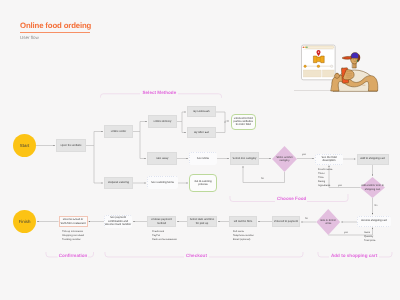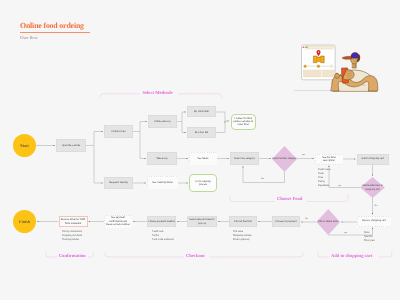--- a/index.html
+++ b/index.html
@@ -1,18 +1,18 @@
 <!DOCTYPE html>
 <html><head>
 <meta charset="utf-8">
 <style>
   html,body{margin:0;padding:0;}
   body{width:400px;height:300px;background:#f7f6f6;font-family:"Liberation Sans",sans-serif;overflow:hidden;
        -webkit-font-smoothing:antialiased;text-rendering:geometricPrecision;}
-  #stage{position:relative;width:380px;height:300px;font-family:Liberation Serif, serif;}
+  #stage{position:relative;width:380px;height:300px;}
   .abs{position:absolute;}
   #title{left:20px;top:20.5px;color:#f4703a;font-size:7.8px;font-weight:bold;letter-spacing:-0.15px;}
   #tunder{left:20px;top:32.3px;width:70px;height:0.8px;background:#f79065;}
   #subtitle{left:20px;top:35.3px;color:#8a8a8a;font-size:4.5px;}
   svg.layer{position:absolute;left:0;top:0;width:400px;height:300px;}
   .node{position:absolute;display:flex;align-items:center;justify-content:center;text-align:center;
         font-size:2.7px;color:#2f2f2f;line-height:1.25;box-sizing:border-box;}
   .n-gray{background:#e4e4e4;border:0.35px solid #dcdcdc;}
   .n-blue{background:#fbfbfc;border-radius:3px;}
   .n-blue::after{content:"";position:absolute;left:0;top:0;right:0;bottom:0;border-radius:3px;

